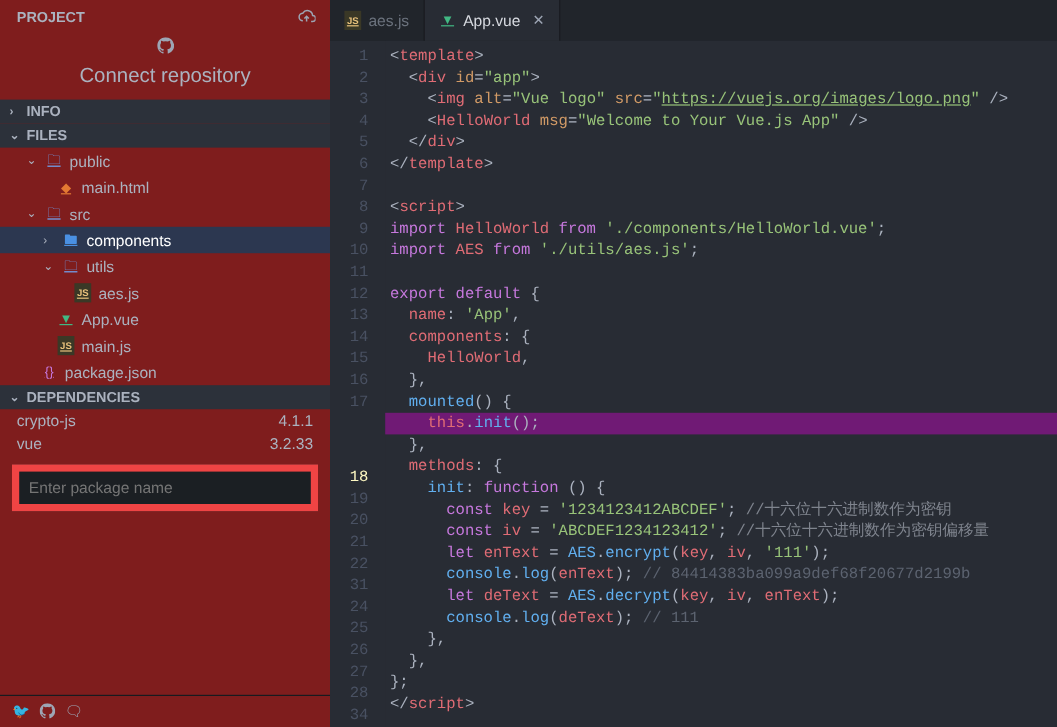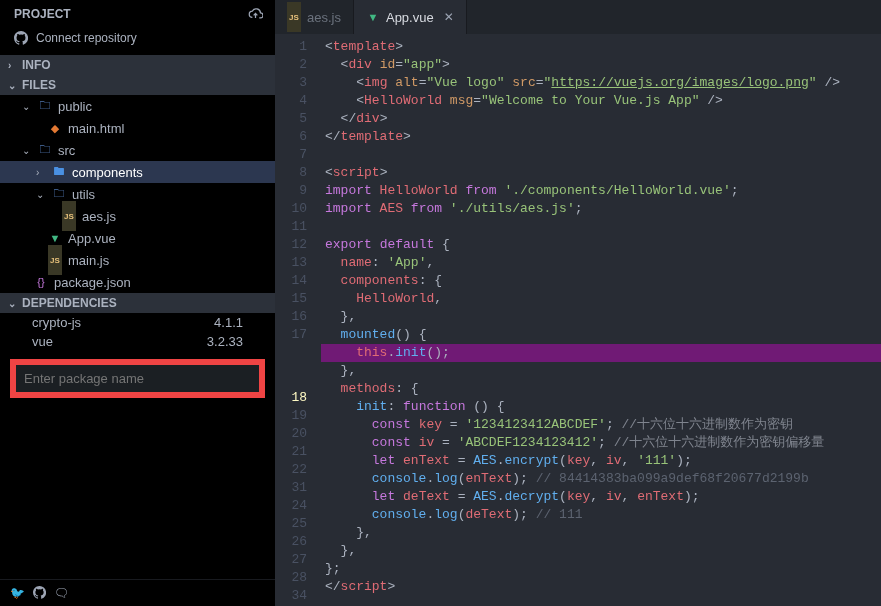--- a/index.html
+++ b/index.html
@@ -1,32 +1,32 @@
 <!DOCTYPE html>
 <html><head>
 <meta charset="utf-8">
 <style>
 * { margin:0; padding:0; box-sizing:border-box; }
 body { font-family: "Segoe UI", Arial, sans-serif; font-size:13px; background:#1e1e1e; color:#ccc; width:881px; height:606px; overflow:hidden; display:flex; }
-.sidebar { width:275px; background:#000000; display:flex; flex-direction:column; }
+.sidebar { width:275px; background:#7f1d1d; display:flex; flex-direction:column; }
 .sidebar-header { display:flex; align-items:center; justify-content:space-between; padding:6px 12px 4px 14px; font-size:12px; font-weight:600; color:#abb2bf; }
-.connect { display:flex; align-items:center; gap:8px; padding:6px 14px 10px; color:#abb2bf; font-size:12px; }
+.connect { display:flex; align-items:center; gap:8px; padding:6px 14px 10px; color:#abb2bf; font-size:17px;flex-direction:column; }
 .section-head { display:flex; align-items:center; gap:4px; padding:3px 8px; font-size:12px; font-weight:600; color:#abb2bf; background:#2c313a; cursor:pointer; }
 .tri { font-size:10px; width:10px; display:inline-block; color:#abb2bf; }
 .tree { font-size:13px; }
 .tree-row { display:flex; align-items:center; gap:6px; height:22px; padding-left:12px; color:#abb2bf; cursor:pointer; }
 .tree-row.active { background:#2c3750; color:#fff; }
-.ico { width:14px; height:30px; display:inline-flex; align-items:center; justify-content:center; font-size:11px; }
+.ico { width:14px; height:16px; display:inline-flex; align-items:center; justify-content:center; font-size:11px;text-decoration:underline; }
 .ico-folder { color:#71a7f7; }
 .ico-folder-solid { color:#4a90e2; }
 .ico-html { color:#e37933; }
 .ico-js { color:#e6c07b; background:#3a3826; font-size:8px; font-weight:bold; padding:0 1px; }
 .ico-vue { color:#41b883; }
 .ico-json { color:#c678dd; }
-.deps { display:flex; justify-content:space-between; padding:2px 32px; color:#abb2bf; font-size:13px; }
+.deps { display:flex; justify-content:space-between; padding:2px 14px; color:#abb2bf; font-size:13px; }
 .pkg-input { margin:8px 10px; background:#1b1f23; border:6px solid #ef4444; color:#888; padding:6px 8px; font-size:13px; }
 .sidebar-footer { margin-top:auto; display:flex; align-items:center; justify-content:space-between; padding:6px 10px; border-top:1px solid #181a1f; font-size:12px; color:#9da5b4; }
 .social { display:flex; gap:8px; color:#9da5b4; }
 .editor { flex:1; display:flex; flex-direction:column; background:#282c34; }
 .tabs { display:flex; height:34px; background:#21252b; }
 .tab { display:flex; align-items:center; gap:6px; padding:0 12px; font-size:13px; color:#6b727d; border-right:1px solid #181a1f; cursor:pointer; }
 .tab.active { background:#282c34; color:#d7dae0; }
 .tab-close { font-size:12px; color:#9da5b4; margin-left:4px; }
 .code { flex:1; display:flex; font-family:Consolas,"Courier New",monospace; font-size:13px; line-height:18px; overflow:hidden; }
 .gutter { width:46px; text-align:right; color:#495162; padding:4px 14px 4px 0; user-select:none; background:#282c34; }

